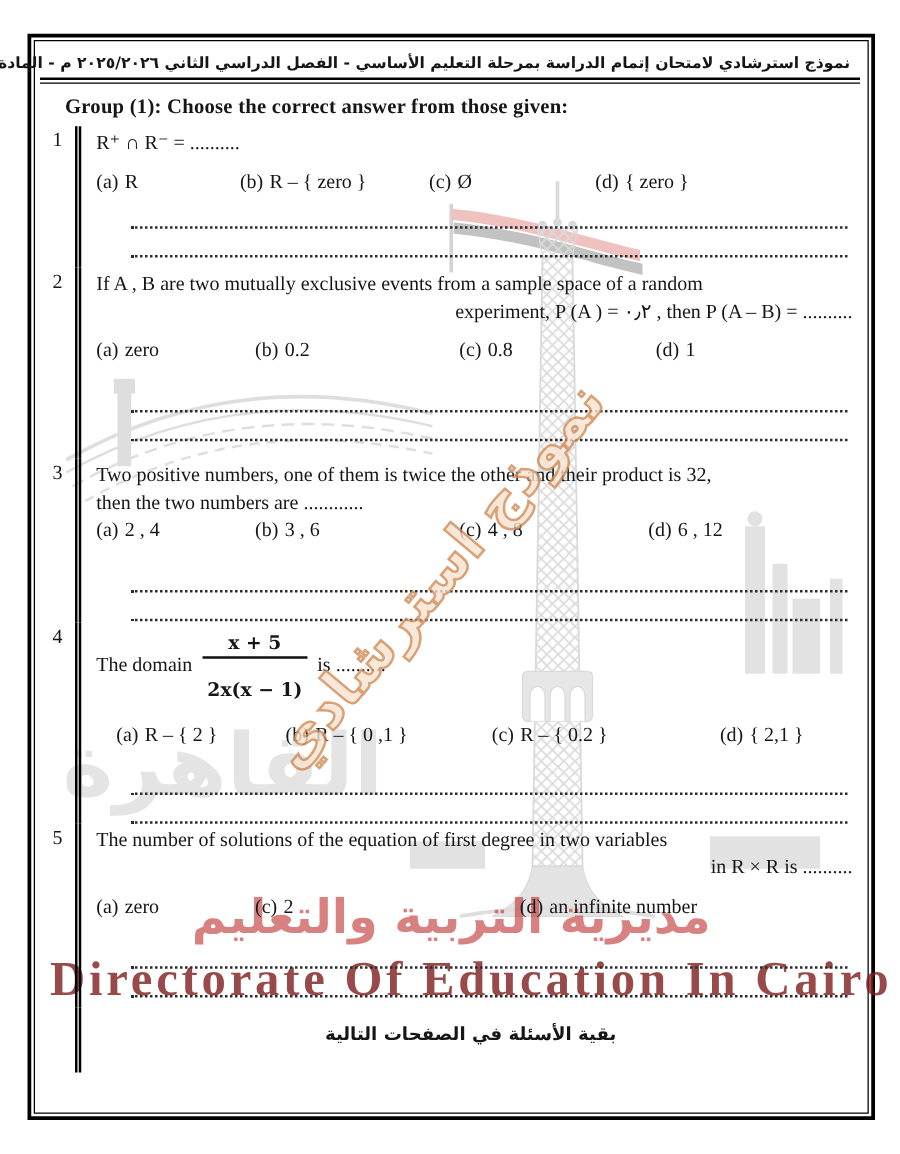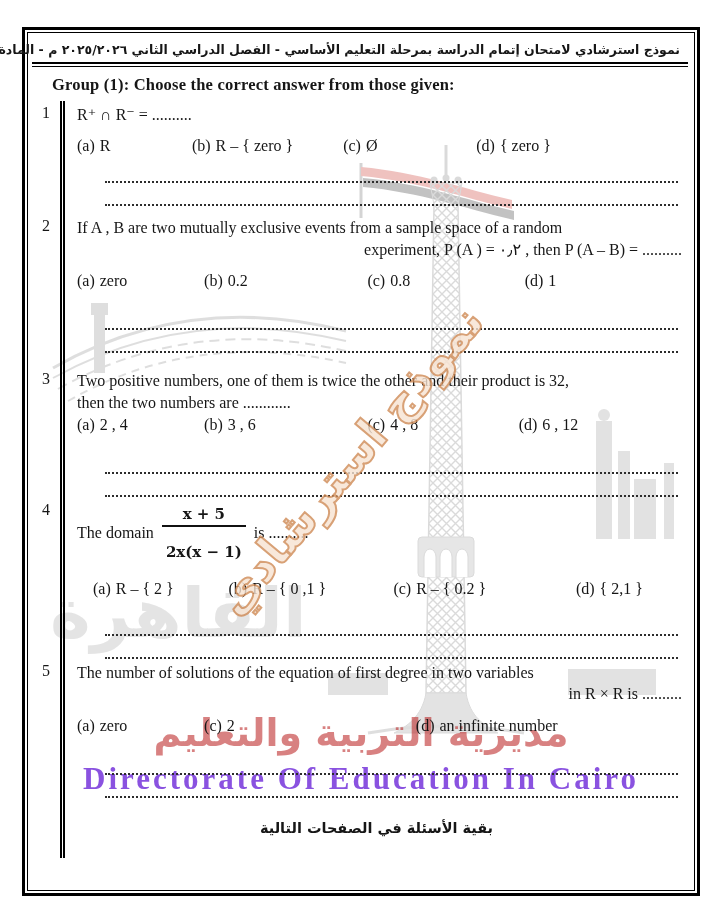--- a/index.html
+++ b/index.html
@@ -22,23 +22,23 @@
   .wm-city{
     position:absolute;left:22px;top:540px;font-family:"DejaVu Sans",sans-serif;
     font-weight:bold;font-size:69px;color:#cfcfcf;opacity:.55;letter-spacing:8px;
   }
   .wm-dir-ar{
     position:absolute;left:0;top:678px;width:100%;text-align:center;direction:rtl;
     font-family:"DejaVu Sans",sans-serif;font-weight:bold;font-size:38px;
     color:#b91c1c;opacity:.55;letter-spacing:4px;white-space:nowrap;
   }
   .wm-dir-en{
-    position:absolute;left:0;top:728px;width:100%;text-align:center;
-    font-family:"Liberation Serif",serif;font-weight:bold;font-size:31px;
-    color:#6d28d9;opacity:.8;letter-spacing:3px;white-space:nowrap;
+    position:absolute;left:12px;top:728px;width:100%;text-align:center;
+    font-family:"Liberation Serif",serif;font-weight:bold;font-size:39px;
+    color:#7f1d1d;opacity:.8;letter-spacing:3px;white-space:nowrap;
   }
   .wm-stamp{
     position:absolute;left:150px;top:390px;width:360px;z-index:2;pointer-events:none;
     font-family:"DejaVu Sans",sans-serif;font-weight:bold;font-size:46px;
     color:#f7e3d2;-webkit-text-stroke:2px #cf8a55;
     text-shadow:0 0 1px #cf8a55;
     transform:rotate(-50deg);transform-origin:center center;
     opacity:.8;text-align:center;direction:rtl;white-space:nowrap;
   }
   

